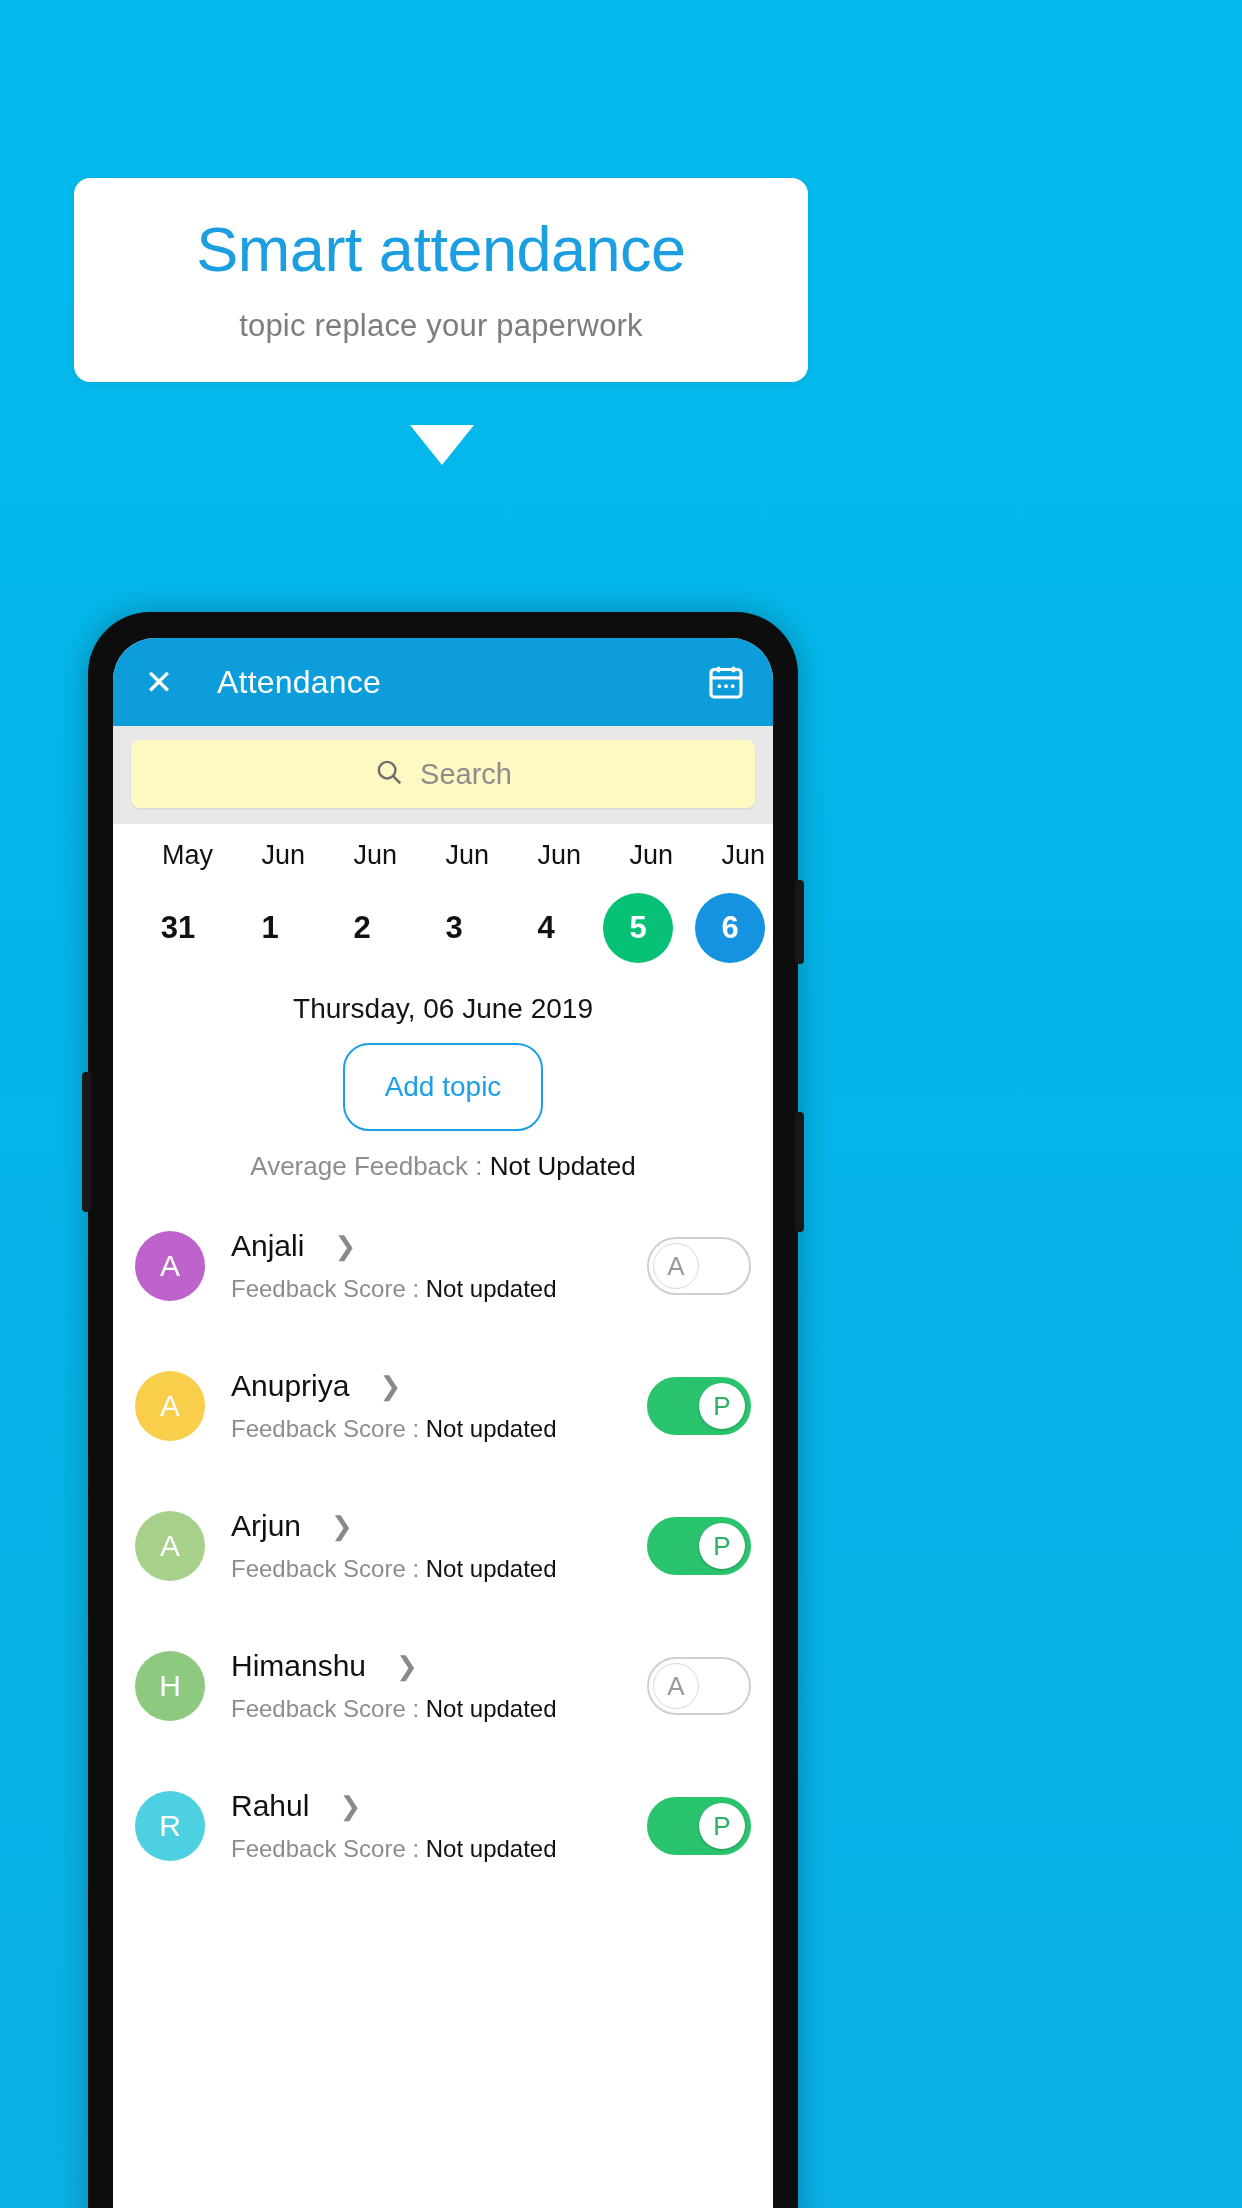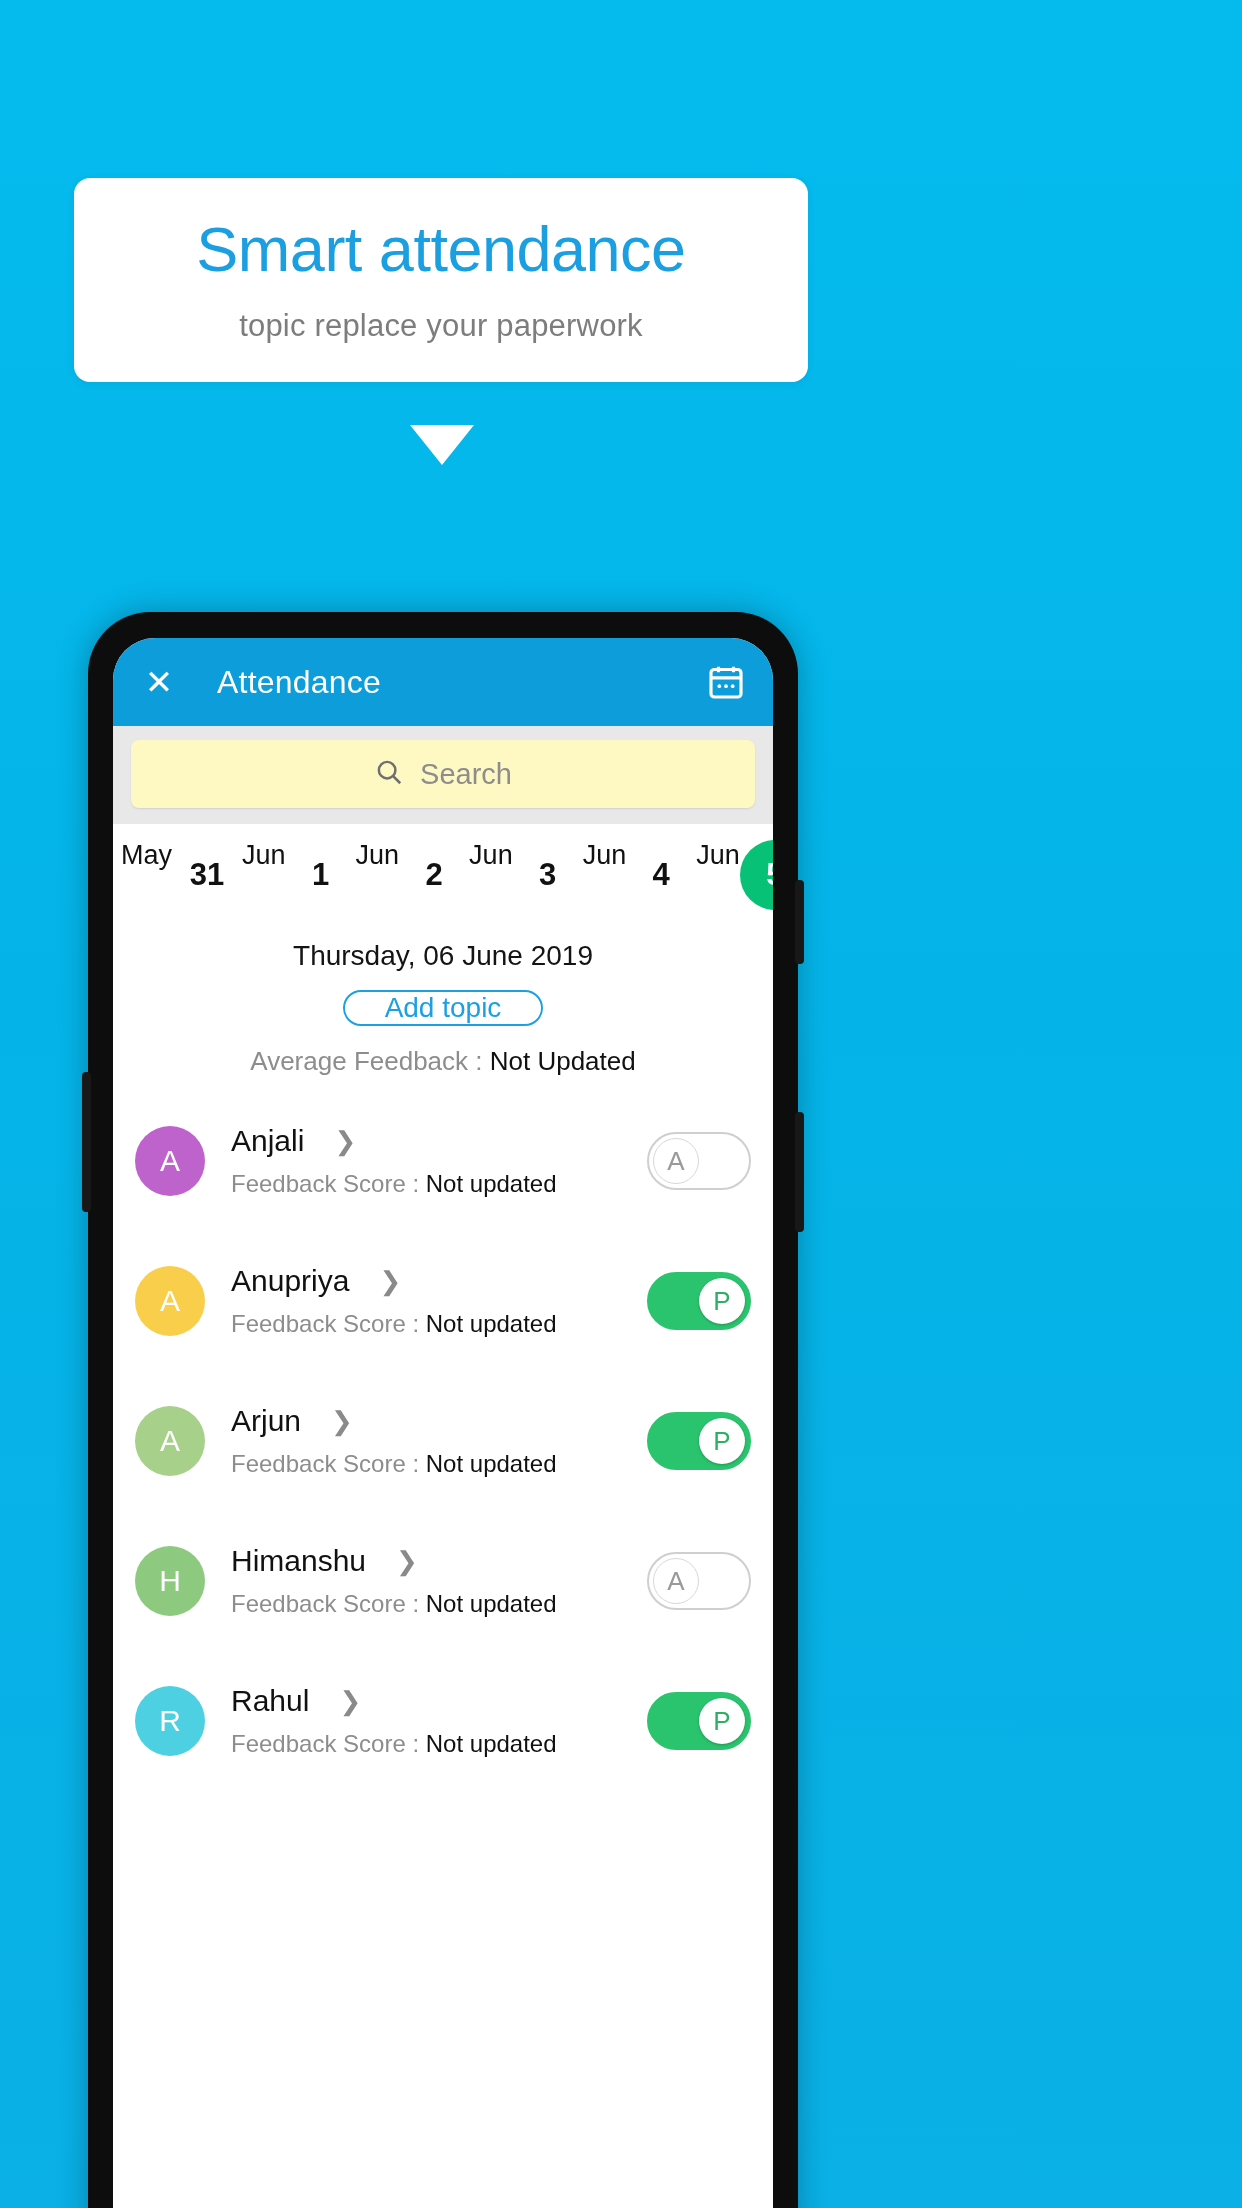--- a/index.html
+++ b/index.html
@@ -154,21 +154,21 @@
   #search-placeholder { color:#8d8d8d; font-size:29px; }
 
   
   #datestrip {
     display:flex;
     padding:16px 8px 6px 8px;
     background:#fff;
   }
   .daycol {
     flex:1;
-    display:flex; align-items:flex-start;
+    display:flex; flex-direction:column; align-items:flex-end;
   }
   .daymon { font-size:27px; color:#111; font-weight:400; margin-bottom:22px; }
   .daynum {
     width:70px; height:70px;
     display:flex; align-items:center; justify-content:center;
     font-size:31px; font-weight:700; color:#111;
     border-radius:50%;
   }
   .daynum.today { background:#06c176; color:#fff; font-weight:600; }
   .daynum.selected { background:#1592e0; color:#fff; font-weight:600; }
@@ -179,21 +179,21 @@
     font-size:28px; color:#141414;
     margin-top:24px;
   }
   #addtopic-wrap { display:flex; justify-content:center; margin-top:18px; }
   #addtopic {
     border:2px solid #1ca0e3;
     color:#1ca0e3;
     background:#fff;
     border-radius:26px;
     font-size:28px;
-    padding:0 40px;
+    padding:26px 40px;
     font-family:"Liberation Sans", sans-serif;
   }
   #avgfeedback {
     text-align:center;
     margin-top:20px;
     font-size:26px;
     color:#8d8d8d;
   }
   #avgfeedback b { color:#111; font-weight:400; }
 

